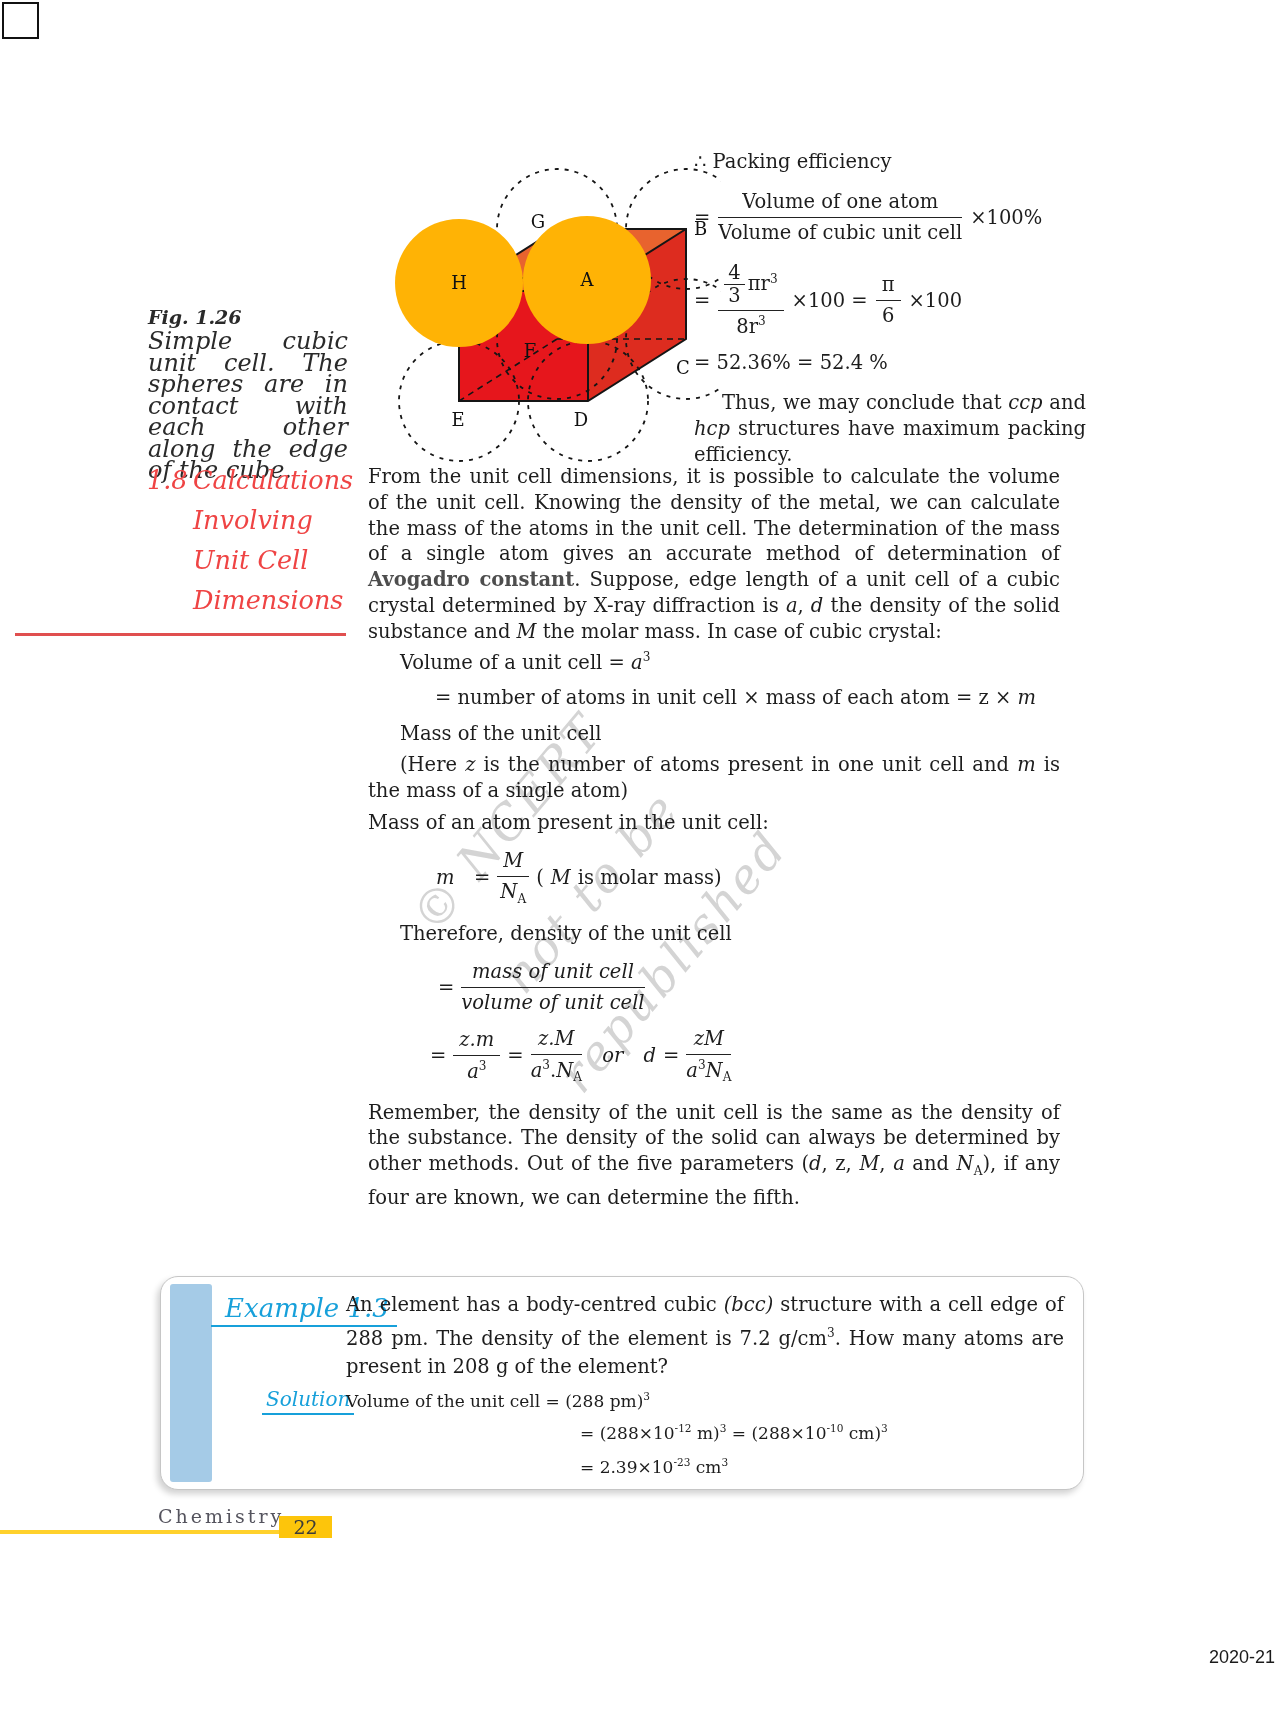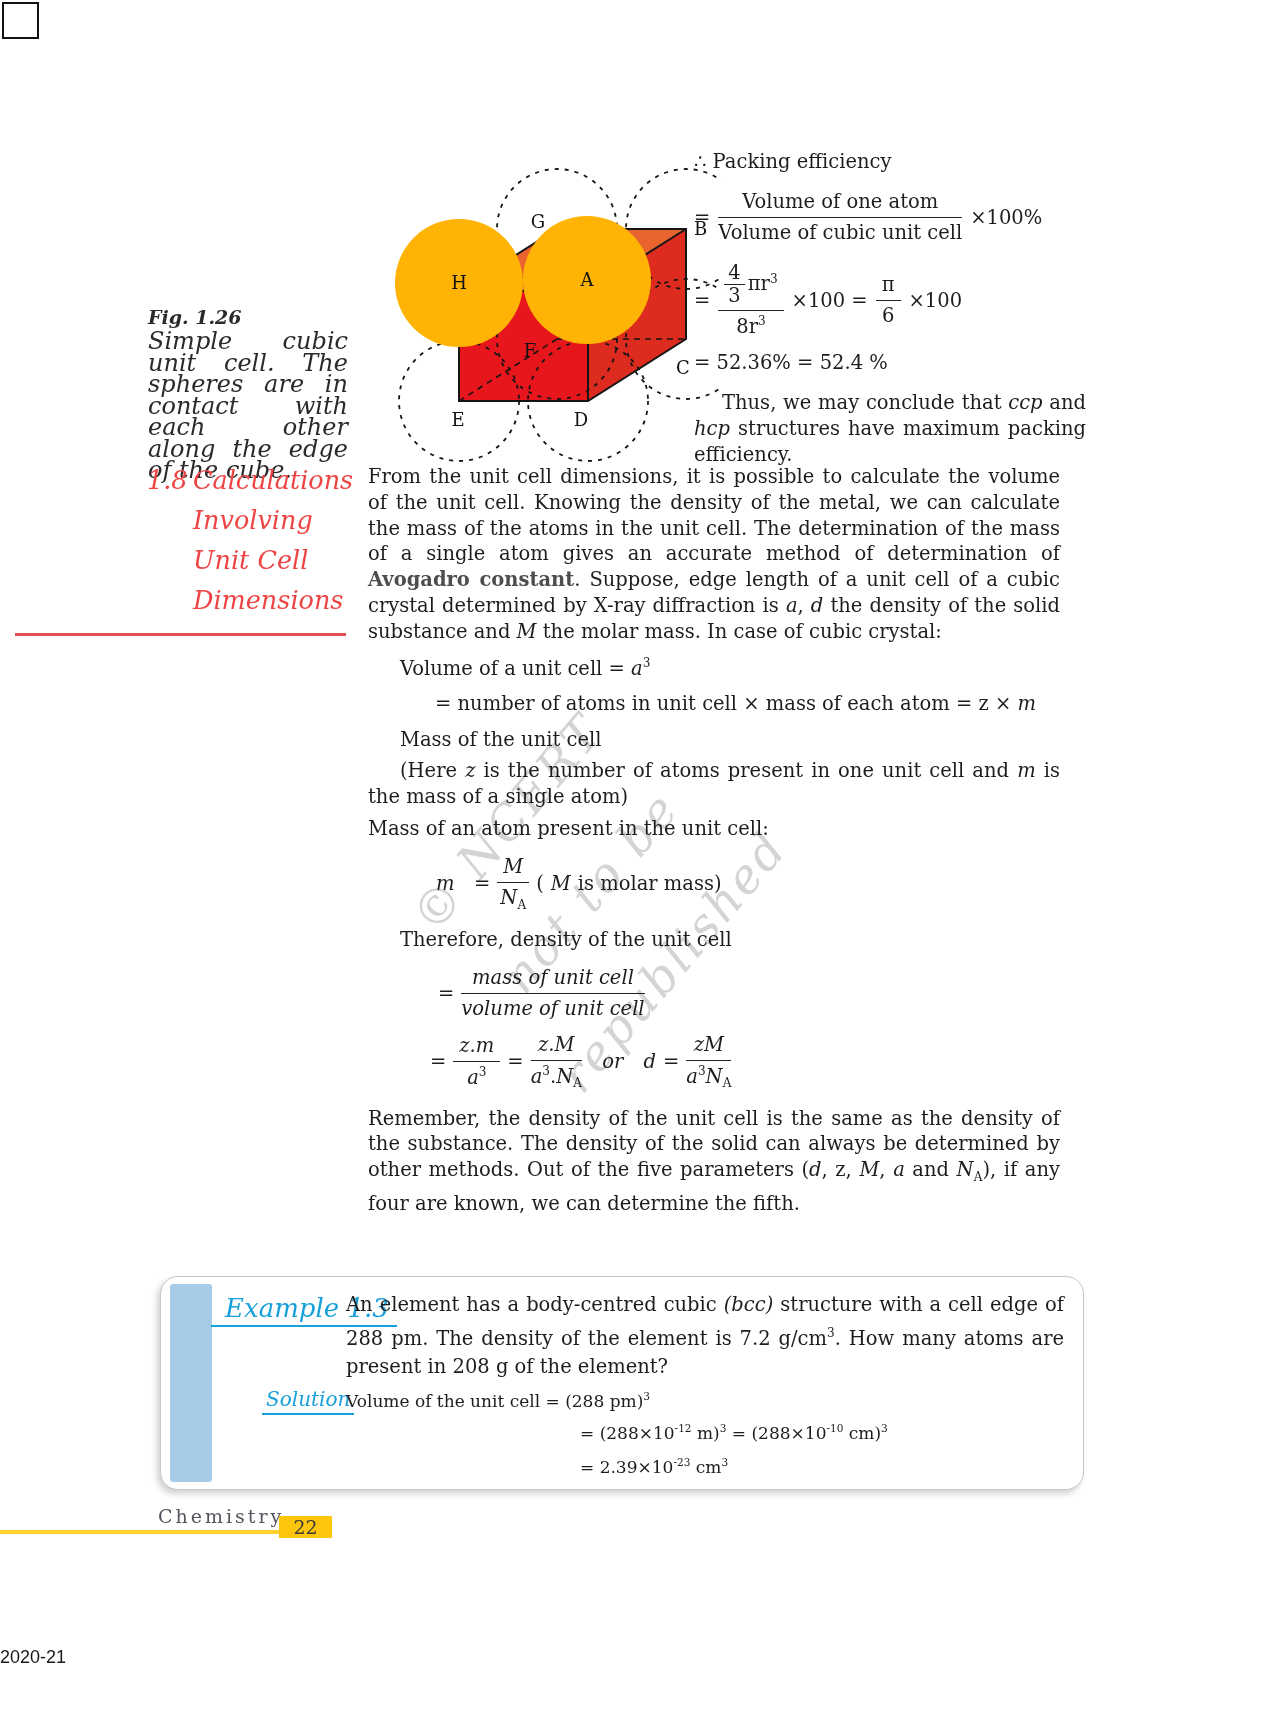--- a/index.html
+++ b/index.html
@@ -60,21 +60,21 @@
   .sol-line { position:absolute; font-size:17px; }
   .sol-1 { left:185px; top:113px; }
   .sol-2 { left:419px; top:145px; }
   .sol-3 { left:419px; top:179px; }
 
   
   .footer-book { position:absolute; left:158px; top:1505px; font-size:19px; color:#55545e; letter-spacing:3px; }
   .footer-rule { position:absolute; left:0px; top:1530px; width:331px; height:4px; background:#ffd12c; }
   .footer-badge { position:absolute; left:279px; top:1516px; width:53px; height:22px; background:#fdc50b;
     color:#3a3a3a; font-size:19px; text-align:center; line-height:22px; }
-  .footer-year { position:absolute; left:0; right:0; top:1647px; text-align:left;
+  .footer-year { position:absolute; left:0; right:0; top:1647px; text-align:right;
     font-family:"Liberation Sans", sans-serif; font-size:18px; color:#1a1a1a; }
 
   
   .watermark { position:absolute; left:330px; top:730px; width:520px; transform:rotate(-50deg);
     color:#8f8f8f; opacity:0.38; font-size:48px; font-style:italic; letter-spacing:3px;
     line-height:108px; text-align:center; pointer-events:none; }
 
   .fig-label { font-family:"DejaVu Serif", serif; font-size:18px; fill:#111; }
 </style>
 </head>
@@ -152,21 +152,21 @@
     <div>Calculations</div>
     <div>Involving</div>
     <div>Unit  Cell</div>
     <div>Dimensions</div>
   </div>
 </div>
 <div class="red-rule"></div>
 
 <div class="main-col">
   <p>From the unit cell dimensions, it is possible to calculate the volume of the unit cell. Knowing the density of the metal, we can calculate the mass of the atoms in the unit cell. The determination of the mass of a single atom gives an accurate method of determination of <b>Avogadro constant</b>. Suppose, edge length of a unit cell of a cubic crystal determined by X-ray diffraction is <i>a</i>, <i>d</i> the density of the solid substance and <i>M</i> the molar mass. In case of cubic crystal:</p>
-  <div class="blk ind1" style="margin-top:6px;">Volume of a unit cell = <i>a</i><sup>3</sup></div>
+  <div class="blk ind1" style="">Volume of a unit cell = <i>a</i><sup>3</sup></div>
   <div class="blk ind2" style="margin-top:10px;">= number of atoms in unit cell × mass of each atom = z × <i>m</i></div>
   <div class="blk ind1" style="margin-top:10px;">Mass of the unit cell</div>
   <p style="margin-top:6px; text-indent:32px;">(Here <i>z</i> is the number of atoms present in one unit cell and <i>m</i> is the mass of a single atom)</p>
   <div class="blk" style="margin-top:6px;">Mass of an atom present in the unit cell:</div>
   <div class="blk eqblock" style="margin-top:12px; padding-left:68px;"><i>m</i>&nbsp; = <span class="frac">
         <span class="num"><i>M</i></span>
         <span class="den"><i>N</i><sub>A</sub></span>
       </span> (<i>M</i> is molar mass)</div>
   <div class="blk ind1" style="margin-top:14px;">Therefore, density of the unit cell</div>
   <div class="blk eqblock" style="margin-top:12px; padding-left:70px;">= <span class="frac">

